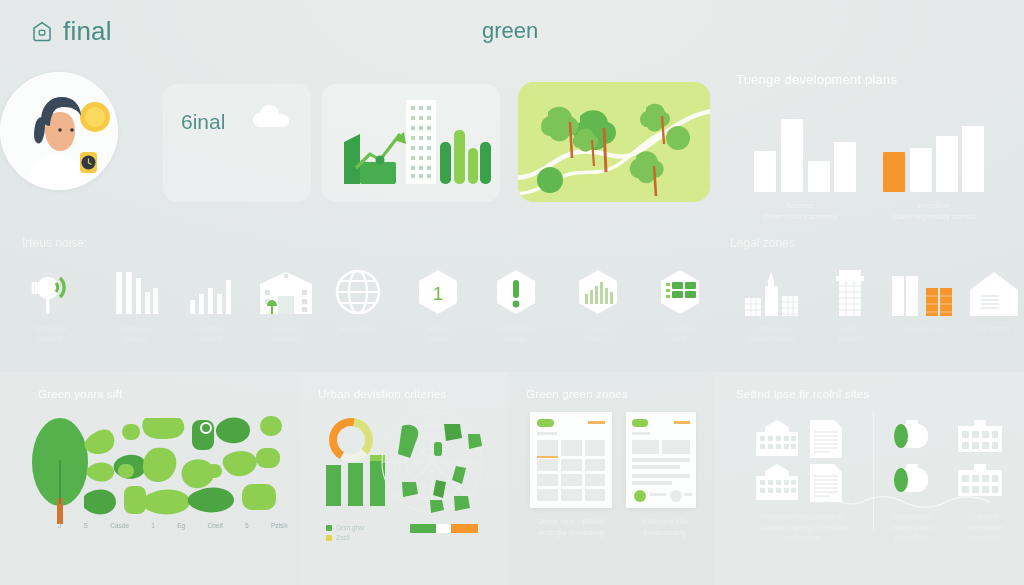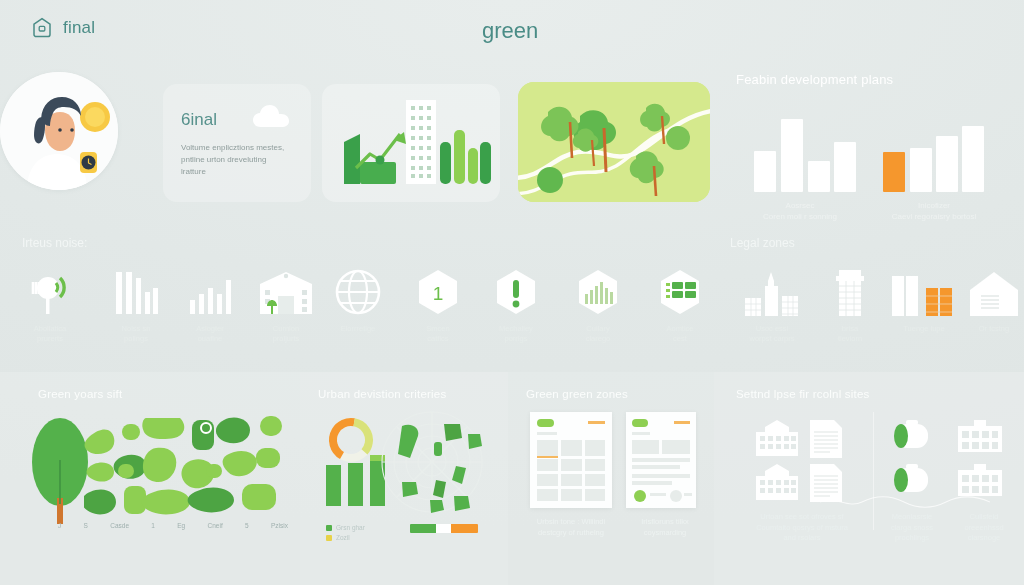--- a/index.html
+++ b/index.html
@@ -13,36 +13,36 @@
     position: relative;
     width: 1024px; height: 585px;
     background:
       radial-gradient(120% 90% at 50% 0%, #e8edec 0%, #e2e8e7 55%, #dfe5e4 100%);
   }
 
   
   .header { position:absolute; top:0; left:0; width:1024px; height:62px; }
   .brand { position:absolute; left:30px; top:16px; display:flex; align-items:center; gap:9px; }
   .brand-mark { width:24px; height:24px; flex:0 0 24px; }
-  .brand-text { font-size:17px; color:#4a8c86; letter-spacing:.2px; }
+  .brand-text { font-size:26px; color:#4a8c86; letter-spacing:.2px; }
   .brand-alt { position:absolute; left:482px; top:18px; font-size:22px; color:#4a8c86; }
 
   
   .top-row { position:absolute; top:72px; left:0; width:1024px; height:140px; }
   .card {
     position:absolute; border-radius:14px;
     background:rgba(255,255,255,.30);
   }
   .avatar-card {
     left:36px; top:12px; width:118px; height:118px; border-radius:59px;
     background:#fbfcfc; overflow:hidden;
     box-shadow:0 1px 5px rgba(90,110,110,.08);
   }
   .hero-card { left:163px; top:12px; width:148px; height:118px; background:rgba(255,255,255,.26); }
-  .hero-title { position:absolute; left:18px; top:26px; font-size:17px; color:#56918c;text-align:right; }
+  .hero-title { position:absolute; left:18px; top:26px; font-size:21px; color:#56918c;text-align:right; }
   .hero-sub { position:absolute; left:18px; top:58px; width:112px; font-size:8px; line-height:12px; color:#8f9d9c; }
   .cloud { position:absolute; right:16px; top:20px; width:44px; height:24px; }
 
   .city-card { left:322px; top:12px; width:178px; height:118px; }
   .park-card { left:518px; top:10px; width:192px; height:120px; border-radius:16px; background:#d3e88b; overflow:hidden; }
 
   .plans-block { position:absolute; left:728px; top:0; width:280px; height:150px; }
   .plans-title { position:absolute; left:8px; top:0px; font-size:13px; color:#ffffff; letter-spacing:.2px; }
   .plans-bars { position:absolute; left:0px; top:40px; width:280px; height:80px; }
   .pbar { position:absolute; bottom:0; width:22px; background:#ffffff; border-radius:1px; }
@@ -121,21 +121,20 @@
       </svg>
     </div>
 
     <div class="card hero-card">
       <span class="cloud">
         <svg viewBox="0 0 44 24" width="44" height="24">
           <path d="M10 23c-5 0-8-3-8-7s3-7 7-7c1-5 5-8 10-8s9 4 9 9h2c5 0 8 3 8 7s-3 6-8 6z" fill="#ffffff"></path>
         </svg>
       </span>
       <div class="hero-title">6inal</div>
-      <div class="hero-sub">Voltume enplicztions mestes, pntline urton dreveluting lratture</div>
     </div>
 
     <div class="card city-card">
       <svg viewBox="0 0 178 118" width="178" height="118">
         <path d="M22 58l16-8v50H22z" fill="#3aa04a"></path>
         <rect x="38" y="78" width="36" height="22" rx="2" fill="#48ad4e"></rect>
         <polyline points="34,84 48,70 58,76 78,50" stroke="#6cbf4a" stroke-width="3.2" fill="none" stroke-linejoin="round"></polyline>
         <circle cx="58" cy="76" r="4.5" fill="#3aa04a"></circle>
         <path d="M72 56l10-8 2 12z" fill="#6cbf4a"></path>
         <rect x="84" y="16" width="30" height="84" fill="#ffffff"></rect>
@@ -186,21 +185,21 @@
         <path d="M118 74c7-8 20-6 22 5 9 4 7 16-3 17-4 7-14 7-17 0-10-1-11-15-2-19z" fill="#7cc457"></path>
         <path d="M136 84l2 30" stroke="#c9682c" stroke-width="2.6"></path>
         <path d="M60 50c5-6 14-4 16 3 7 3 5 12-2 13-3 5-10 5-13 0-8-1-8-12-1-14z" fill="#7cc457"></path>
         <path d="M74 58l2 26" stroke="#c9682c" stroke-width="2.2"></path>
         <circle cx="32" cy="98" r="13" fill="#61b84e"></circle>
         <circle cx="160" cy="56" r="12" fill="#7cc457"></circle>
       </svg>
     </div>
 
     <div class="plans-block">
-      <div class="plans-title">Feabin development plans</div>
+      <div class="plans-title">Tuenge development plans</div>
       <div class="plans-bars">
         <div class="pbar" style="left:26px;height:41px"></div>
         <div class="pbar" style="left:53px;height:73px"></div>
         <div class="pbar" style="left:80px;height:31px"></div>
         <div class="pbar" style="left:106px;height:50px"></div>
         <div class="pbar accent" style="left:155px;height:40px"></div>
         <div class="pbar" style="left:182px;height:44px"></div>
         <div class="pbar" style="left:208px;height:56px"></div>
         <div class="pbar" style="left:234px;height:66px"></div>
       </div>

